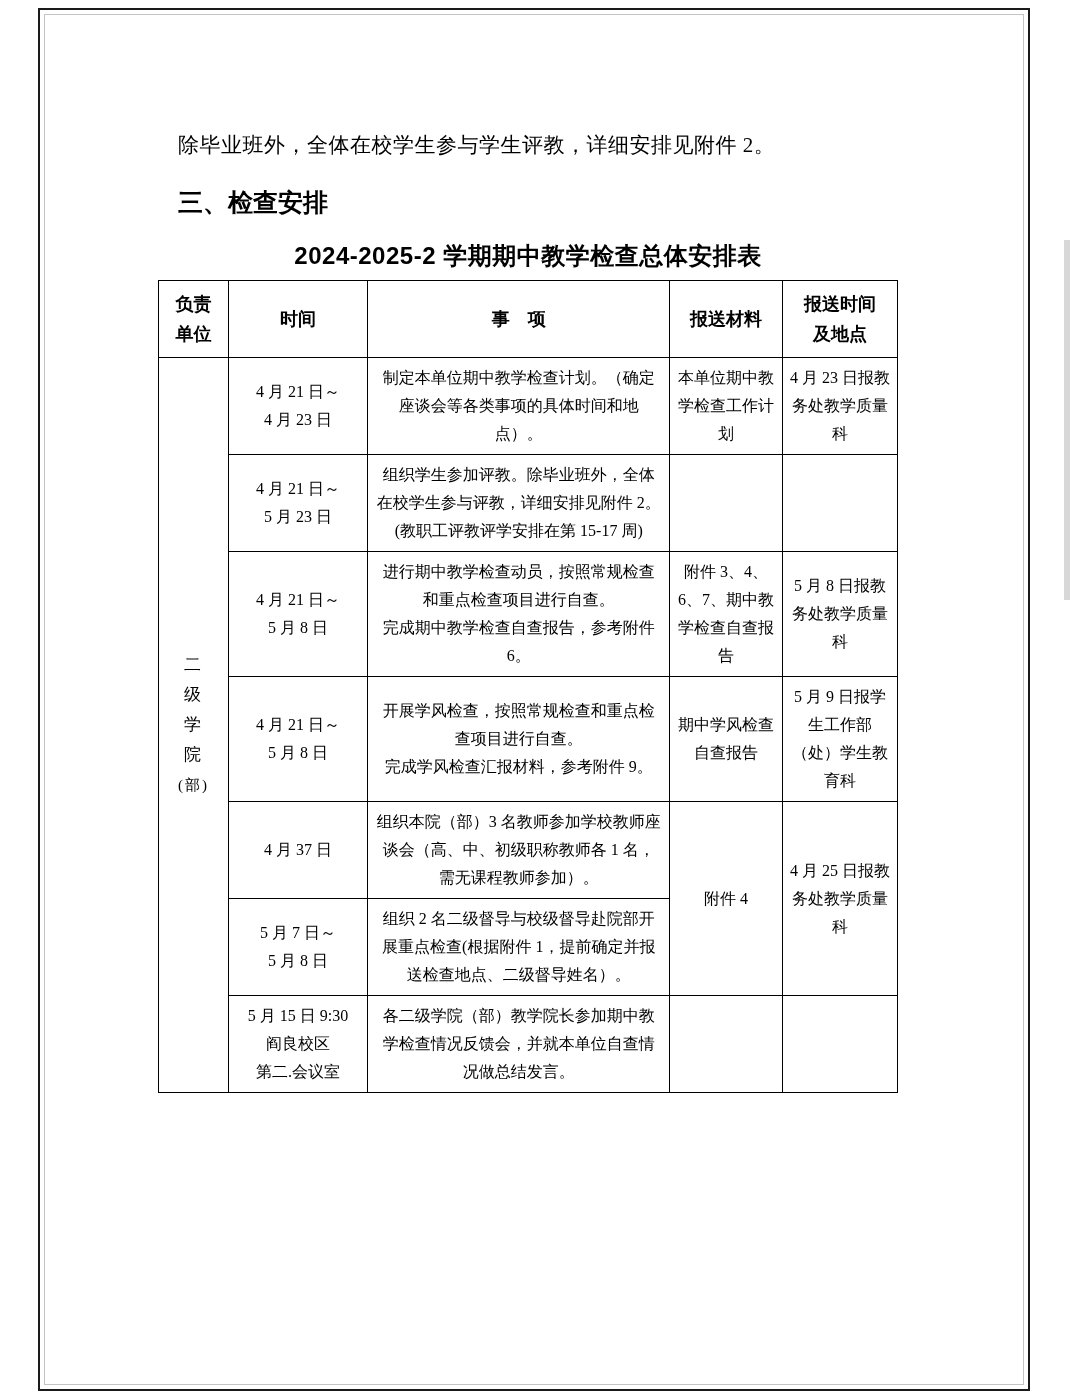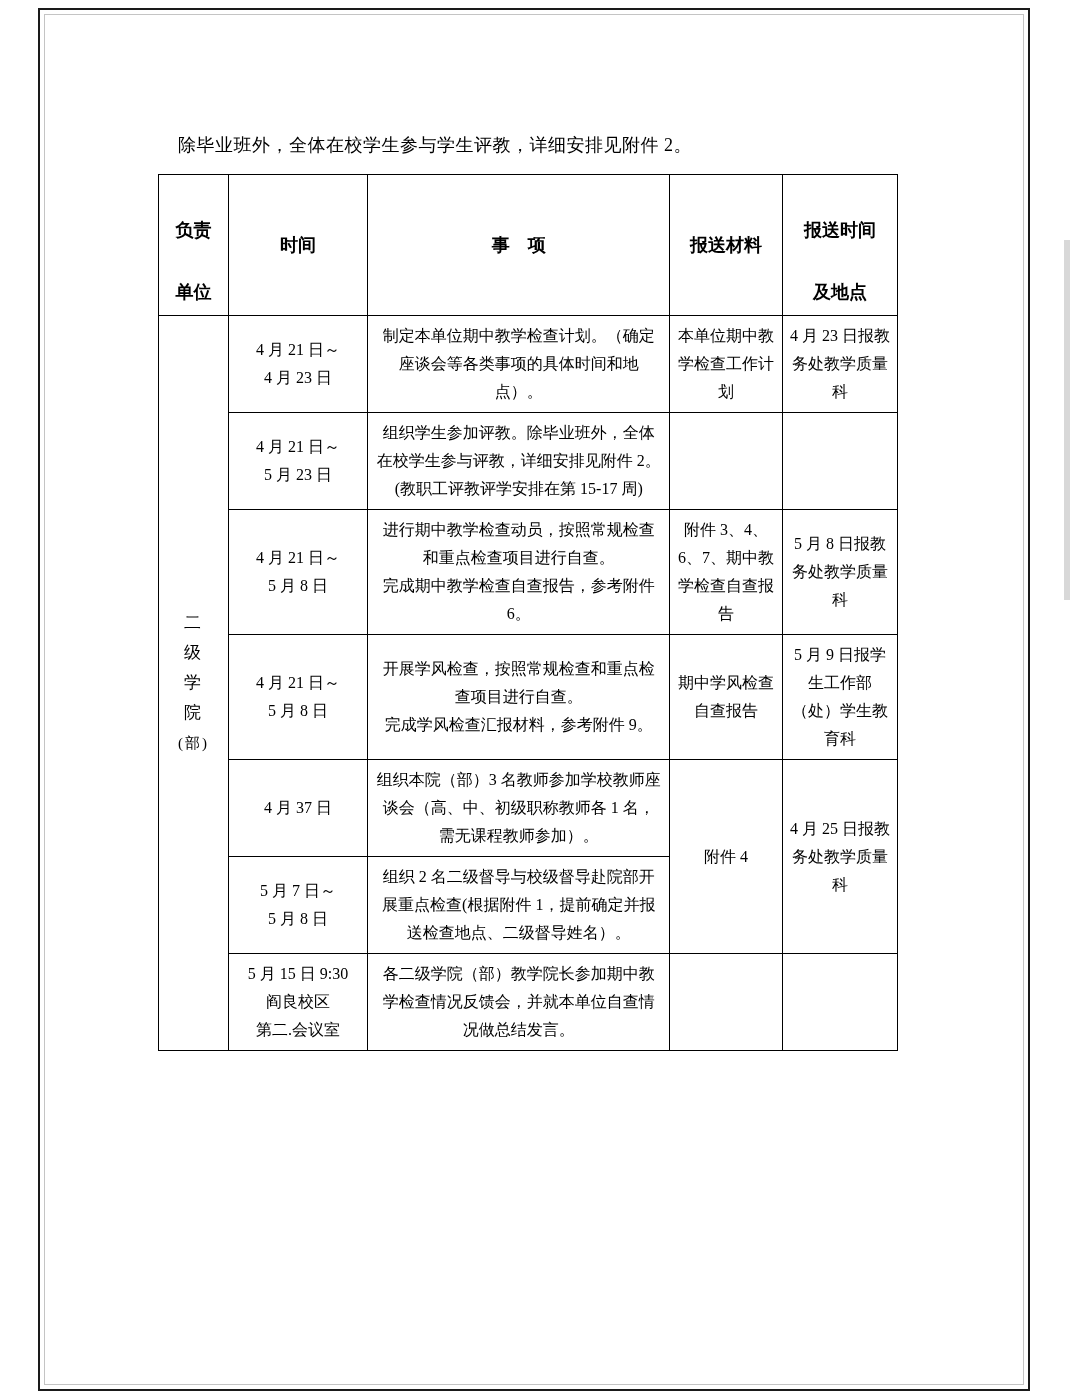--- a/index.html
+++ b/index.html
@@ -48,21 +48,21 @@
 
   .content {
     position: absolute;
     left: 128px;
     top: 120px;
     width: 800px;
   }
 
   p.body-text {
     margin: 0 0 4px 0;
-    font-size: 18px;
+    font-size: 21px;
     line-height: 50px;
     letter-spacing: .5px;
     text-align: justify;
   }
   p.indent { text-indent: 50px; }
 
   h2.section-head {
     margin: 8px 0 2px 0;
     font-size: 25px;
     line-height: 48px;
@@ -118,36 +118,38 @@
   }
   .vert-text {
     display: inline-block;
     font-size: 17px;
     line-height: 30px;
     letter-spacing: 2px;
   }
   .vert-text span { display: block; }
   .vert-text span.small { font-size: 15px; }
 
-  .hdr-two-line { display: block; margin-top: 32px; }
+  .hdr-two-line { display: block; }
 </style>
 </head>
 <body>
 
 <div class="page">
   <div class="scan-frame"></div>
   <div class="scan-frame-inner"></div>
   <div class="right-edge"></div>
 
   <div class="content">
 
     <p class="body-text indent">除毕业班外，全体在校学生参与学生评教，详细安排见附件 2。</p>
 
-
-
+    <h2 class="section-head">三、检查安排</h2>
+
+
+    <div class="table-title">2024-2025-2 学期期中教学检查总体安排表</div>
 
     <table class="sched">
       <colgroup>
         <col class="col-unit">
         <col class="col-time">
         <col class="col-item">
         <col class="col-mat">
         <col class="col-place">
       </colgroup>
       <thead>

